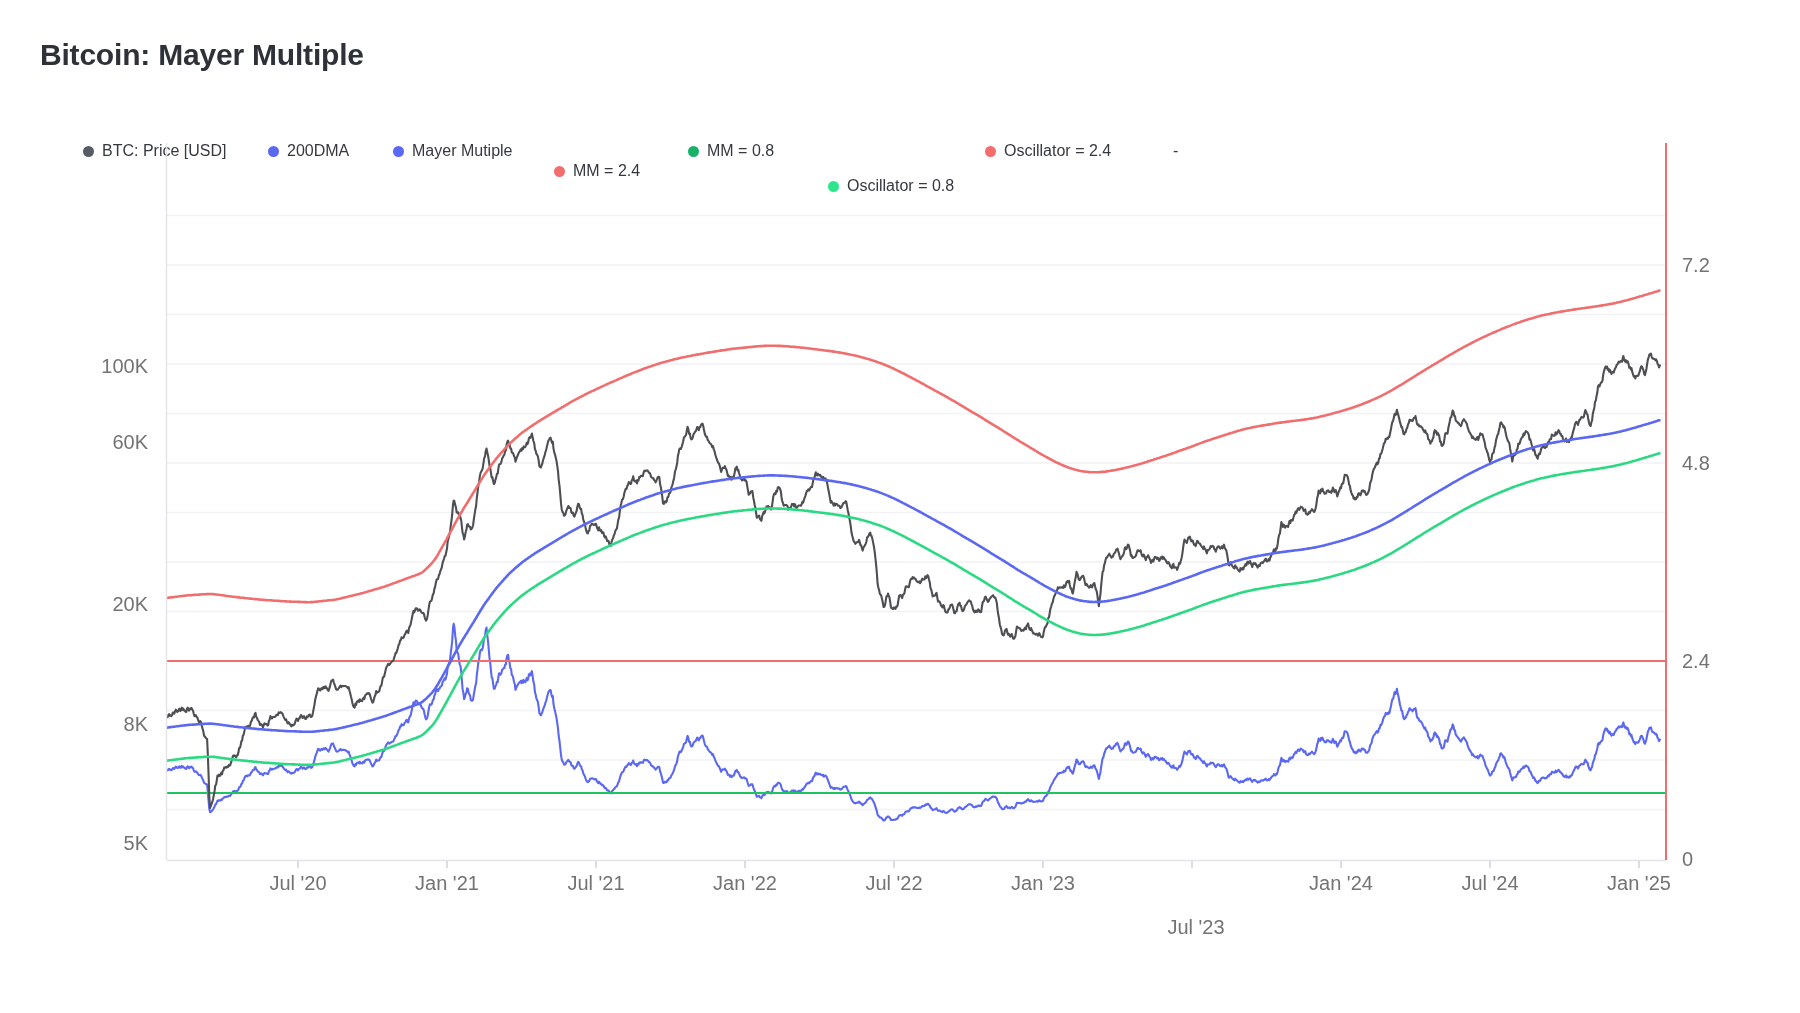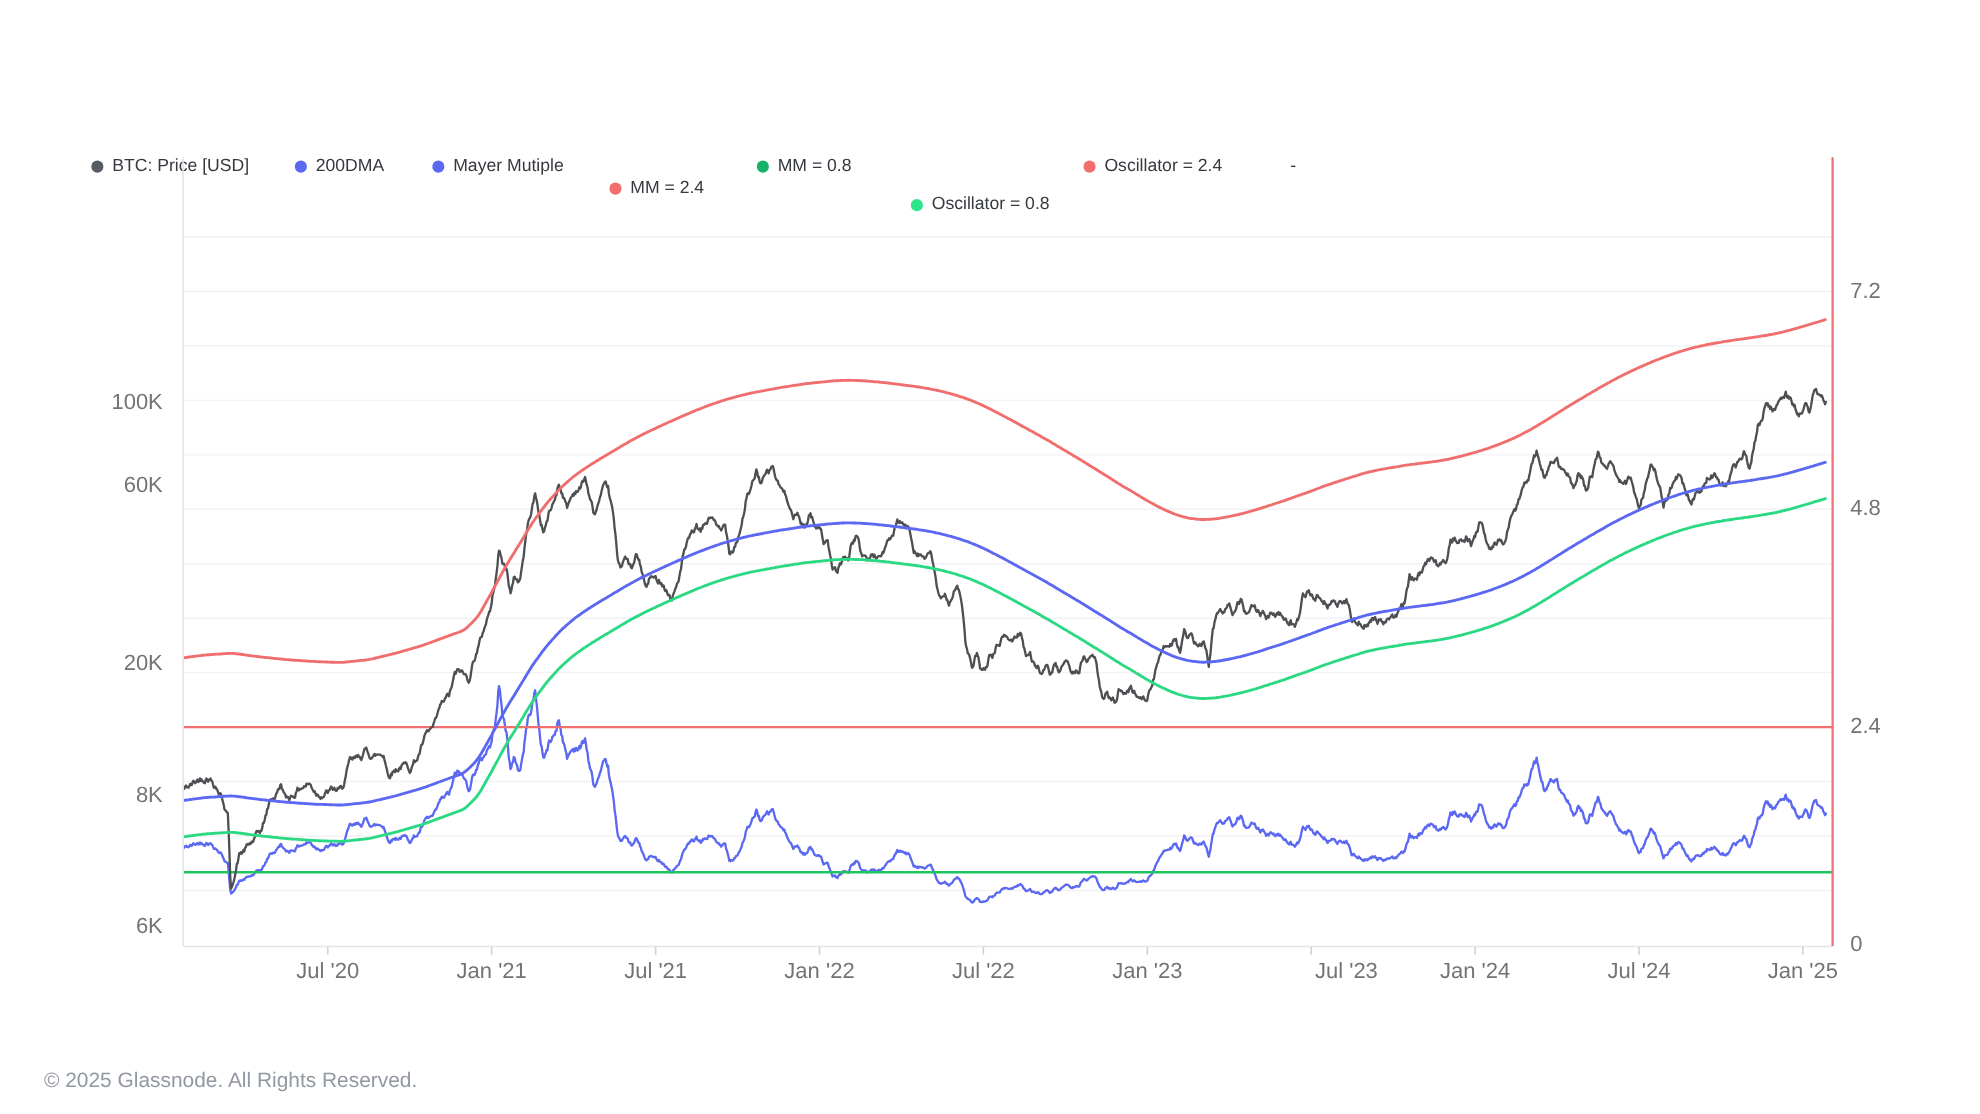--- a/index.html
+++ b/index.html
@@ -19,20 +19,21 @@
   .footer-copyright{position:absolute;left:40px;top:972px;font-size:19px;color:#9298a2;}
   .brand-logo{position:absolute;right:42px;top:944px;font-size:38px;font-weight:700;
               color:#0d0d0d;letter-spacing:-1px;}
   svg{position:absolute;left:0;top:0;}
 </style>
 </head>
 <body>
 
 <div class="page">
 
+  <div class="page-title">Bitcoin: Mayer Multiple</div>
 
   <div class="legend">
     <span class="legend-item" style="left: 83px;">
       <span class="legend-dot" style="background: rgb(86, 92, 100);"></span>
       <span>BTC: Price [USD]</span>
     </span>
     <span class="legend-item" style="left: 268px;">
       <span class="legend-dot" style="background: rgb(91, 104, 242);"></span>
       <span>200DMA</span>
     </span>
@@ -100,32 +101,31 @@
         <line x1="1043.0" x2="1043.0" y1="861" y2="868" stroke="#cfcfd4" stroke-width="1.4"></line>
         <line x1="1192.0" x2="1192.0" y1="861" y2="868" stroke="#cfcfd4" stroke-width="1.4"></line>
         <line x1="1341.0" x2="1341.0" y1="861" y2="868" stroke="#cfcfd4" stroke-width="1.4"></line>
         <line x1="1490.0" x2="1490.0" y1="861" y2="868" stroke="#cfcfd4" stroke-width="1.4"></line>
         <line x1="1639.0" x2="1639.0" y1="861" y2="868" stroke="#cfcfd4" stroke-width="1.4"></line>
       </svg>
   <div class="axis-label left" style="left: 38px; top: 366px;">100K</div>
       <div class="axis-label left" style="left: 38px; top: 441.65px;">60K</div>
       <div class="axis-label left" style="left: 38px; top: 604.349px;">20K</div>
       <div class="axis-label left" style="left: 38px; top: 724px;">8K</div>
-      <div class="axis-label left" style="left: 38px; top: 842.698px;">6K</div>
+      <div class="axis-label left" style="left: 38px; top: 842.698px;">5K</div>
       <div class="axis-label right" style="left: 1682px; top: 265px;">7.2</div>
       <div class="axis-label right" style="left: 1682px; top: 463px;">4.8</div>
       <div class="axis-label right" style="left: 1682px; top: 661px;">2.4</div>
       <div class="axis-label right" style="left: 1682px; top: 859px;">0</div>
       <div class="axis-label xlab" style="left: 298px;">Jul '20</div>
       <div class="axis-label xlab" style="left: 447px;">Jan '21</div>
       <div class="axis-label xlab" style="left: 596px;">Jul '21</div>
       <div class="axis-label xlab" style="left: 745px;">Jan '22</div>
       <div class="axis-label xlab" style="left: 893.999px;">Jul '22</div>
       <div class="axis-label xlab" style="left: 1043px;">Jan '23</div>
-      <div class="axis-label xlab" style="left: 1224px;">Jul '23</div>
+      <div class="axis-label xlab" style="left: 1196px; margin-top: 44px;">Jul '23</div>
       <div class="axis-label xlab" style="left: 1341px;">Jan '24</div>
       <div class="axis-label xlab" style="left: 1490px;">Jul '24</div>
       <div class="axis-label xlab" style="left: 1639px;">Jan '25</div>
     </div>
 
-  <div class="footer-copyright">© 2025 Glassnode. All Rights Reserved.</div>
 
 </div>
 
 </body></html>

